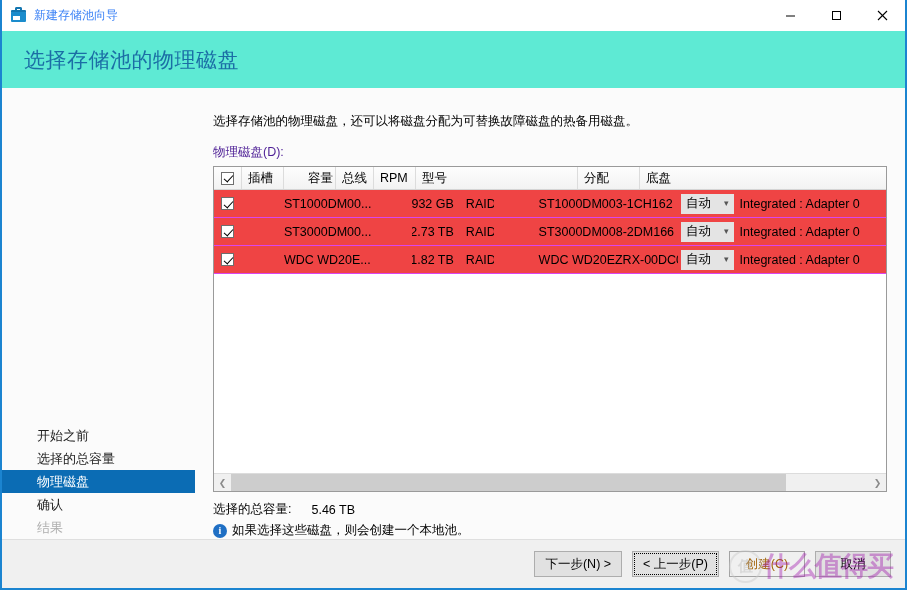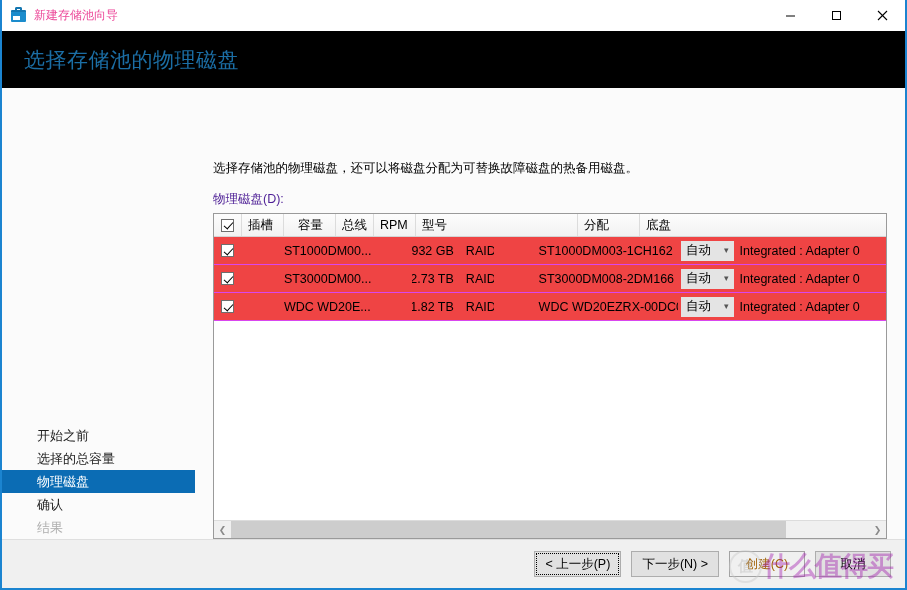--- a/index.html
+++ b/index.html
@@ -74,21 +74,21 @@
     box-sizing: border-box;
   }
   .app-icon .slot {
     position: absolute;
     left: 3px; top: 9px;
     width: 7px; height: 4px;
     background: #ffffff;
   }
   #window-title {
     font-size: 12px;
-    color: #ec4899;
+    color: #3b82f6;
     white-space: nowrap;
   }
   #titlebar-buttons {
     margin-left: auto;
     display: flex;
     height: 31px;
   }
   .winbtn {
     width: 46px;
     height: 31px;
@@ -96,21 +96,21 @@
     align-items: center;
     justify-content: center;
     background: transparent;
   }
   .winbtn svg { display: block; }
 
   
   #header {
     height: 57px;
     min-height: 57px;
-    background: #000000;
+    background: #5eead4;
     display: flex;
     align-items: center;
     padding-left: 22px;
     box-sizing: border-box;
   }
   #page-title {
     font-size: 21px;
     color: #1b6ea5;
     letter-spacing: 0.5px;
     white-space: nowrap;
@@ -194,21 +194,21 @@
   .th {
     display: flex;
     align-items: center;
     border-right: 1px solid #dcdcdc;
     box-sizing: border-box;
     padding-left: 6px;
     white-space: nowrap;
     overflow: hidden;
     color: #000;
   }
-  .th.num { justify-content: flex-end; padding-right: 12px; padding-left: 3px;}
+  .th.num { justify-content: flex-end; padding-right: 2px; padding-left: 3px;}
   .th.chk { justify-content: flex-start; padding-left: 7px; }
 
   #table-body {
     flex: 1;
     min-height: 0;
     position: relative;
     background: #ffffff;
   }
   .row {
     height: 27px;
@@ -553,27 +553,37 @@
         <div id="hscroll">
           <div class="sb-arrow">❮</div>
           <div class="sb-track">
             <div class="sb-thumb"></div>
           </div>
           <div class="sb-arrow">❯</div>
         </div>
 
       </div>
 
+      <div id="status">
+        <div id="total-line">
+          <span>选择的总容量:</span>
+          <span class="val">5.46 TB</span>
+        </div>
+        <div id="info-line">
+          <span class="info-icon">i</span>
+          <span>如果选择这些磁盘，则会创建一个本地池。</span>
+        </div>
+      </div>
 
     </div>
   </div>
 
   <div id="footer">
+    <div class="btn">下一步(N) &gt;</div>
     <div class="btn focused">&lt; 上一步(P)</div>
-    <div class="btn">下一步(N) &gt;</div>
     <div class="btn disabled">创建(C)</div>
     <div class="btn">取消</div>
 
     <div id="watermark">
       <span class="wm-badge">值</span>
       <span class="wm-text">什么值得买</span>
     </div>
   </div>
 
 </div>

